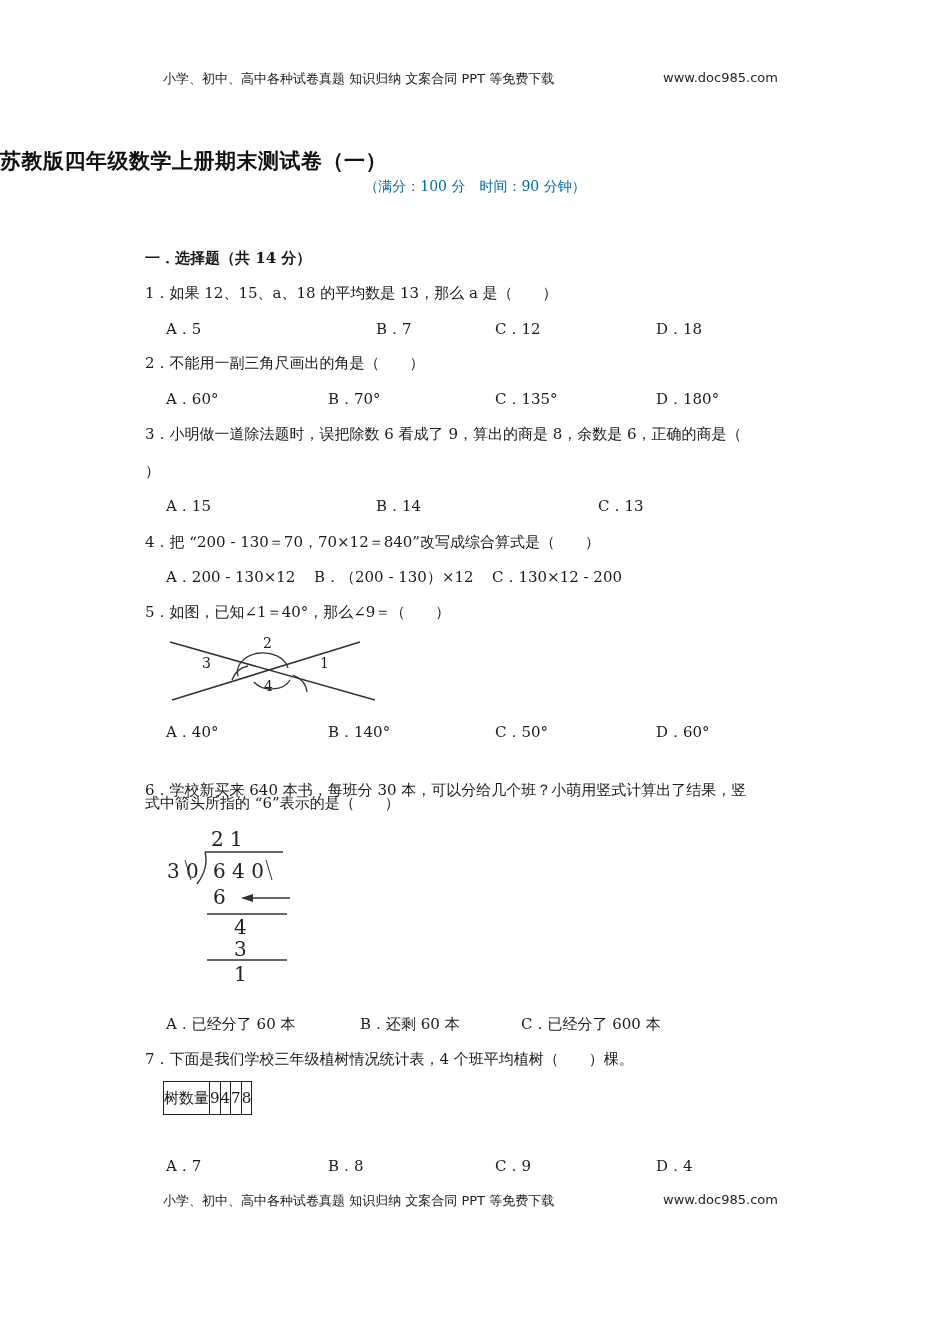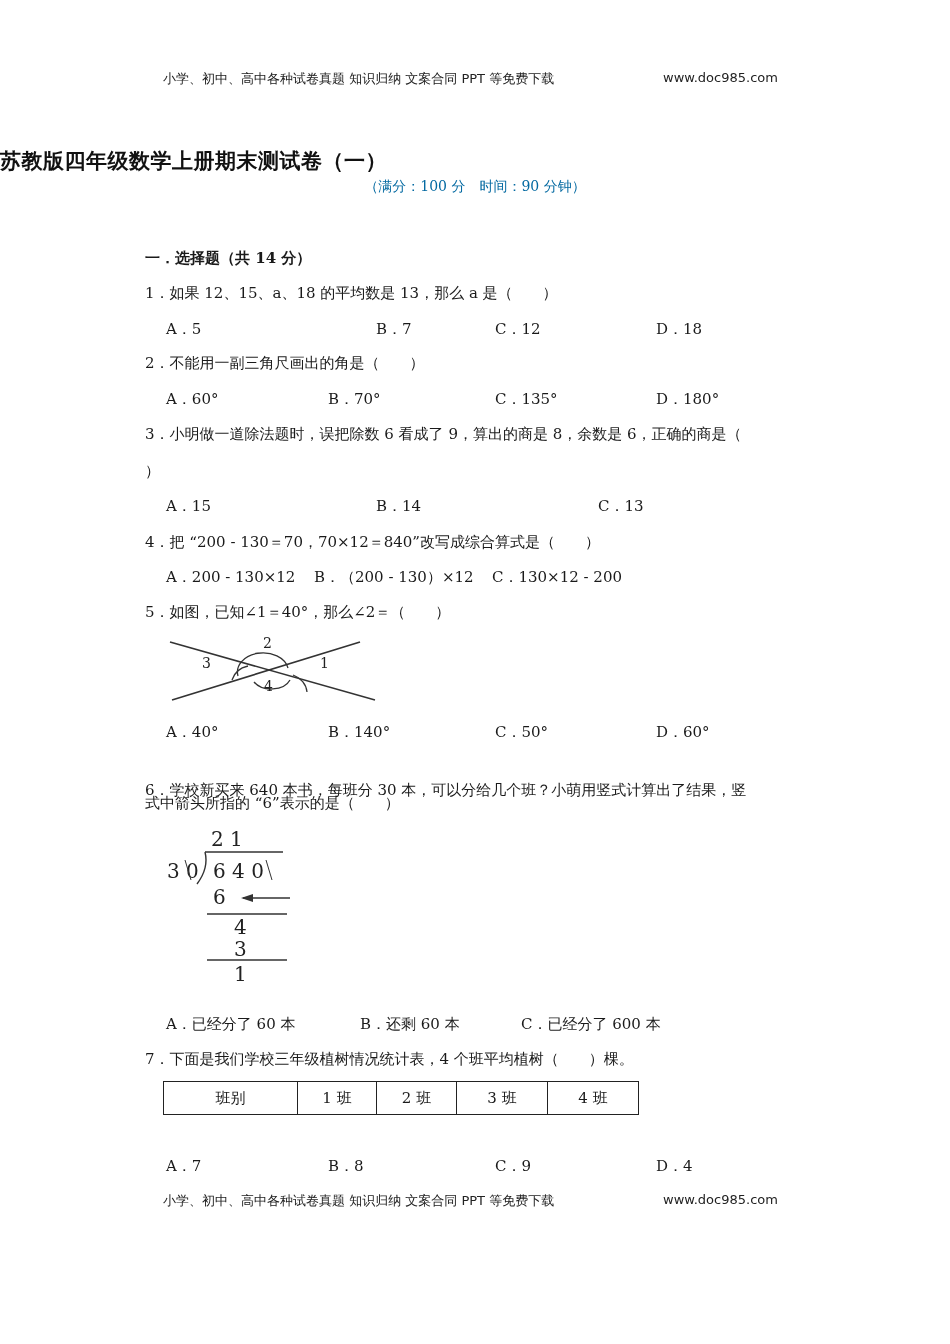--- a/index.html
+++ b/index.html
@@ -48,21 +48,21 @@
 <div class="abs q" style="left:145px; top:462px;">）</div>
 <div class="abs opt" style="left:166px; top:497px;">A．15</div>
 <div class="abs opt" style="left:376px; top:497px;">B．14</div>
 <div class="abs opt" style="left:598px; top:497px;">C．13</div>
 
 <div class="abs q" style="left:145px; top:533px;">4．把 “200 - 130＝70，70×12＝840”改写成综合算式是（　　）</div>
 <div class="abs opt" style="left:166px; top:568px;">A．200 - 130×12</div>
 <div class="abs opt" style="left:314px; top:568px;">B．（200 - 130）×12</div>
 <div class="abs opt" style="left:492px; top:568px;">C．130×12 - 200</div>
 
-<div class="abs q" style="left:145px; top:603px;">5．如图，已知∠1＝40°，那么∠2＝（　　）</div>
+<div class="abs q" style="left:145px; top:603px;">5．如图，已知∠1＝40°，那么∠9＝（　　）</div>
 <svg class="fig" style="left:160px; top:630px;" width="225" height="75" viewBox="0 0 225 75">
   <line x1="10" y1="12" x2="215" y2="70" stroke="#333" stroke-width="1.6"></line>
   <line x1="12" y1="70" x2="200" y2="12" stroke="#333" stroke-width="1.6"></line>
   <path d="M 78 46 A 24 18 0 0 1 128 38" fill="none" stroke="#333" stroke-width="1.3"></path>
   <path d="M 72 50 A 22 20 0 0 1 88 36" fill="none" stroke="#333" stroke-width="1.3"></path>
   <path d="M 133 45 A 22 20 0 0 1 147 62" fill="none" stroke="#333" stroke-width="1.3"></path>
   <path d="M 94 52 A 20 14 0 0 0 130 50" fill="none" stroke="#333" stroke-width="1.3"></path>
   <text x="103" y="18" font-size="14" fill="#222" font-family="DejaVu Serif, serif">2</text>
   <text x="42" y="38" font-size="14" fill="#222" font-family="DejaVu Serif, serif">3</text>
   <text x="160" y="38" font-size="14" fill="#222" font-family="DejaVu Serif, serif">1</text>
@@ -94,26 +94,26 @@
   <line x1="44" y1="88" x2="124" y2="88" stroke="#333" stroke-width="1.4"></line>
   <line x1="44" y1="134" x2="124" y2="134" stroke="#333" stroke-width="1.4"></line>
 </svg>
 <div class="abs opt" style="left:166px; top:1015px;">A．已经分了 60 本</div>
 <div class="abs opt" style="left:360px; top:1015px;">B．还剩 60 本</div>
 <div class="abs opt" style="left:521px; top:1015px;">C．已经分了 600 本</div>
 
 <div class="abs q" style="left:145px; top:1050px;">7．下面是我们学校三年级植树情况统计表，4 个班平均植树（　　）棵。</div>
 <table class="trees">
   <tbody>
-      <tr>
-    <td style="width:133px;">班别</td>
-    <td style="width:78px;">1 班</td>
-    <td style="width:79px;">2 班</td>
-    <td style="width:90px;">3 班</td>
-    <td style="width:90px;">4 班</td>
+  <tr>
+    <td>树数量</td>
+    <td>9</td>
+    <td>4</td>
+    <td>7</td>
+    <td>8</td>
   </tr>
 </tbody>
   </table>
 <div class="abs opt" style="left:166px; top:1157px;">A．7</div>
 <div class="abs opt" style="left:328px; top:1157px;">B．8</div>
 <div class="abs opt" style="left:495px; top:1157px;">C．9</div>
 <div class="abs opt" style="left:656px; top:1157px;">D．4</div>
 
 <div class="abs banner" style="left:163px; top:1192px; width:640px;">
   <span>小学、初中、高中各种试卷真题  知识归纳  文案合同  PPT 等免费下载</span>

